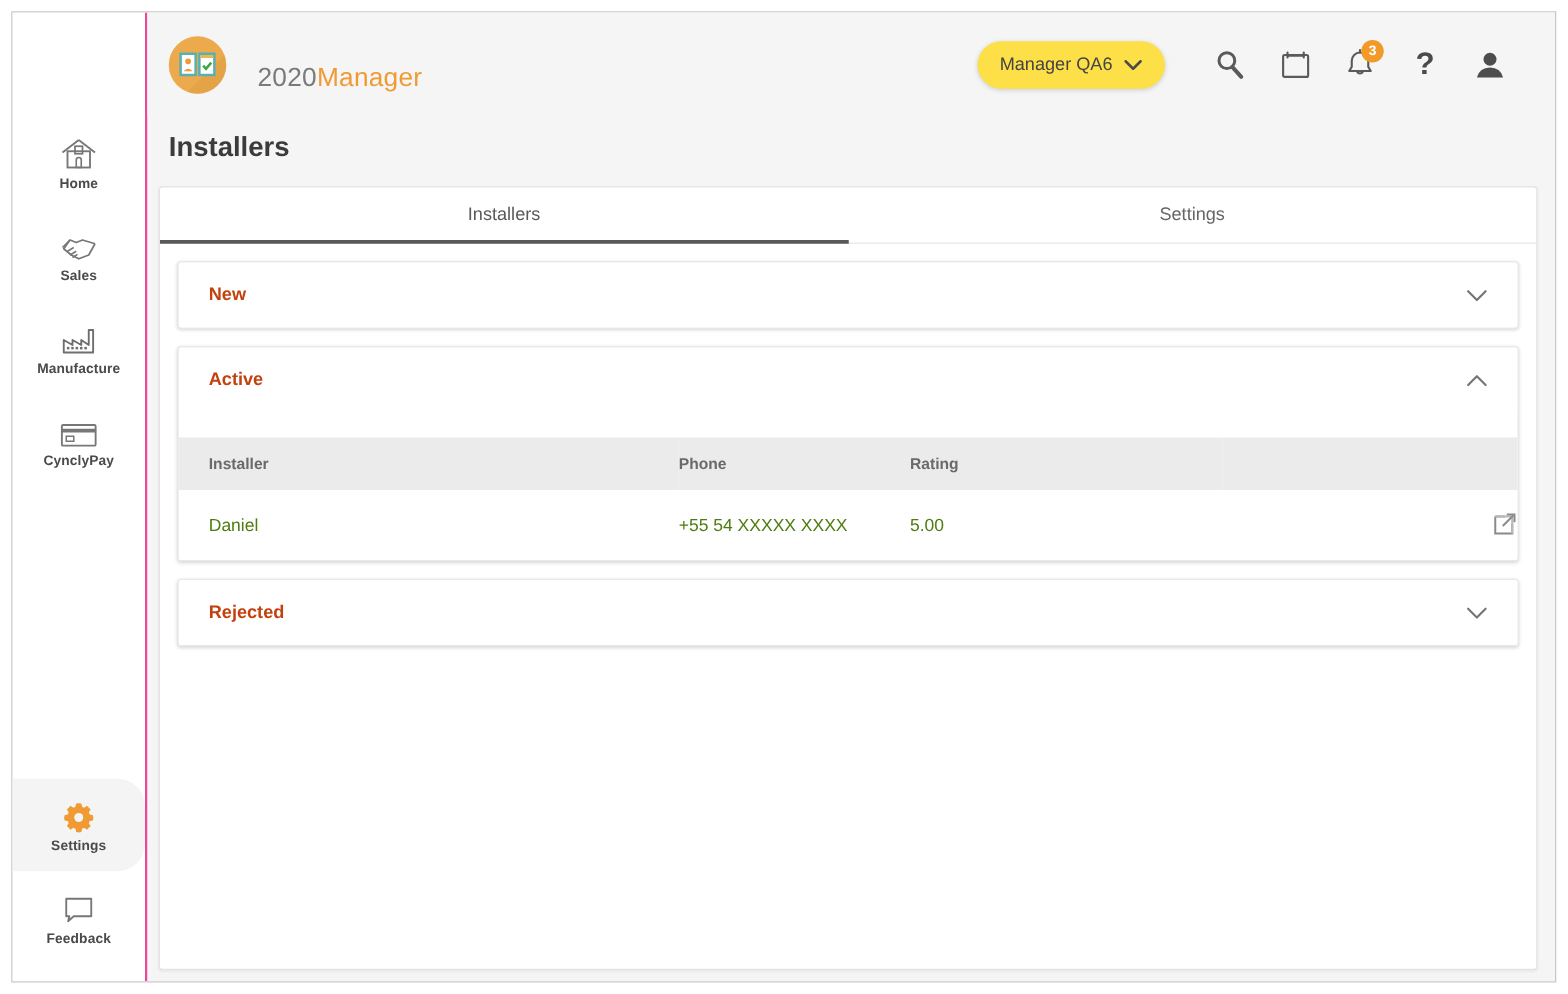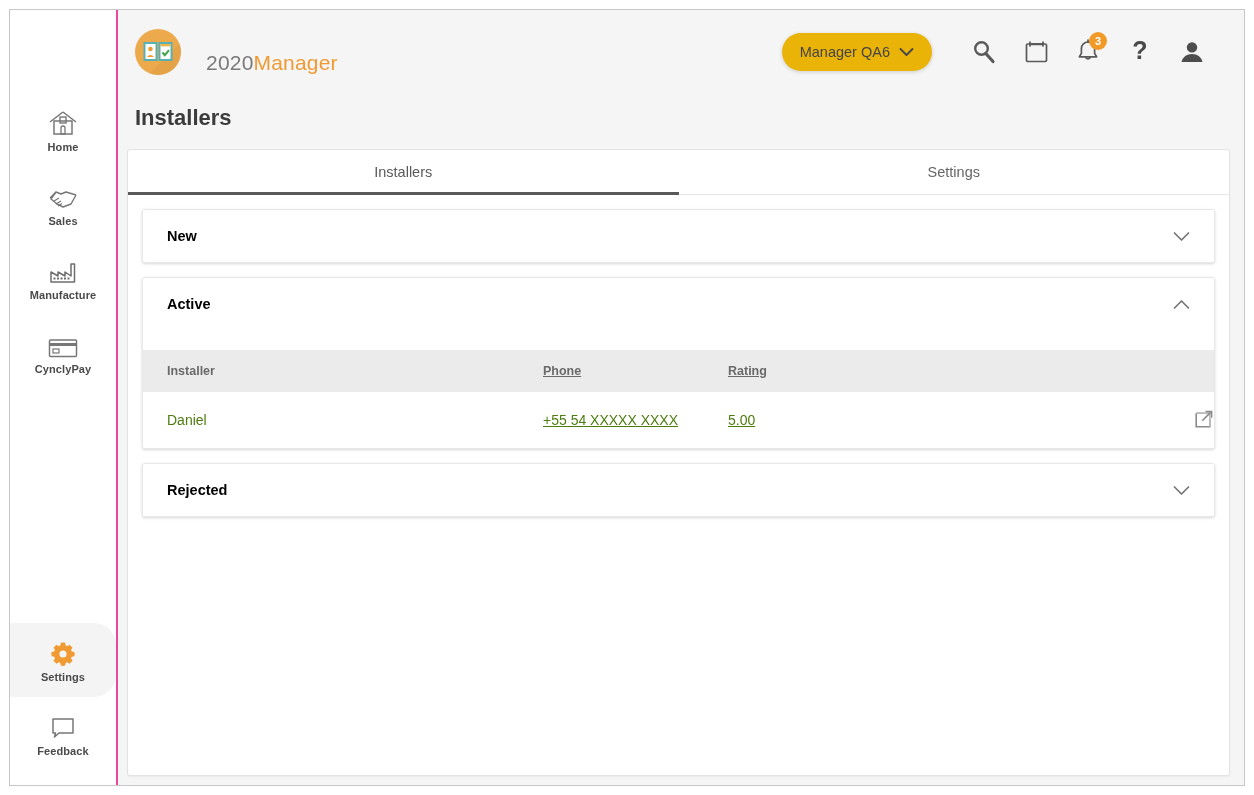--- a/index.html
+++ b/index.html
@@ -118,21 +118,21 @@
   .topbar-right {
     margin-left: auto;
     display: flex;
     align-items: center;
     gap: 0;
   }
   .user-pill {
     display: flex;
     align-items: center;
     gap: 9px;
-    background: #eab308;
+    background: #fde047;
     border-radius: 22px;
     padding: 11px 18px;
     box-shadow: 0 1px 4px rgba(0,0,0,.17);
     cursor: pointer;
     margin-right: 26px;
   }
   .user-pill span {
     font-size: 14.5px;
     color: #444;
     white-space: nowrap;
@@ -224,21 +224,21 @@
     height: 52px;
     display: flex;
     align-items: center;
     padding: 0 22px 0 24px;
     cursor: pointer;
     background: #fff;
   }
   .acc-title {
     font-size: 14.5px;
     font-weight: bold;
-    color: #000000;
+    color: #c2410c;
   }
   .acc-chev {
     margin-left: auto;
     display: flex;
     align-items: center;
     justify-content: center;
     width: 22px; height: 22px;
   }
 
   
@@ -251,21 +251,21 @@
   table.inst-table th {
     background: #ebebeb;
     text-align: left;
     font-size: 12.5px;
     font-weight: bold;
     color: #6a6a6a;
     padding: 13px 0 13px 24px;
     height: 42px;
   }
   table.inst-table th.c-phone,
-  table.inst-table td.c-phone { padding-left: 0; text-decoration: underline; }
+  table.inst-table td.c-phone { padding-left: 0; }
   table.inst-table td {
     font-size: 14px;
     color: #4d7c0f;
     padding: 17px 0 17px 24px;
     background: #fff;
     height: 52px;
     vertical-align: middle;
   }
   .col-installer { width: 400px; }
   .col-phone { width: 185px; }

